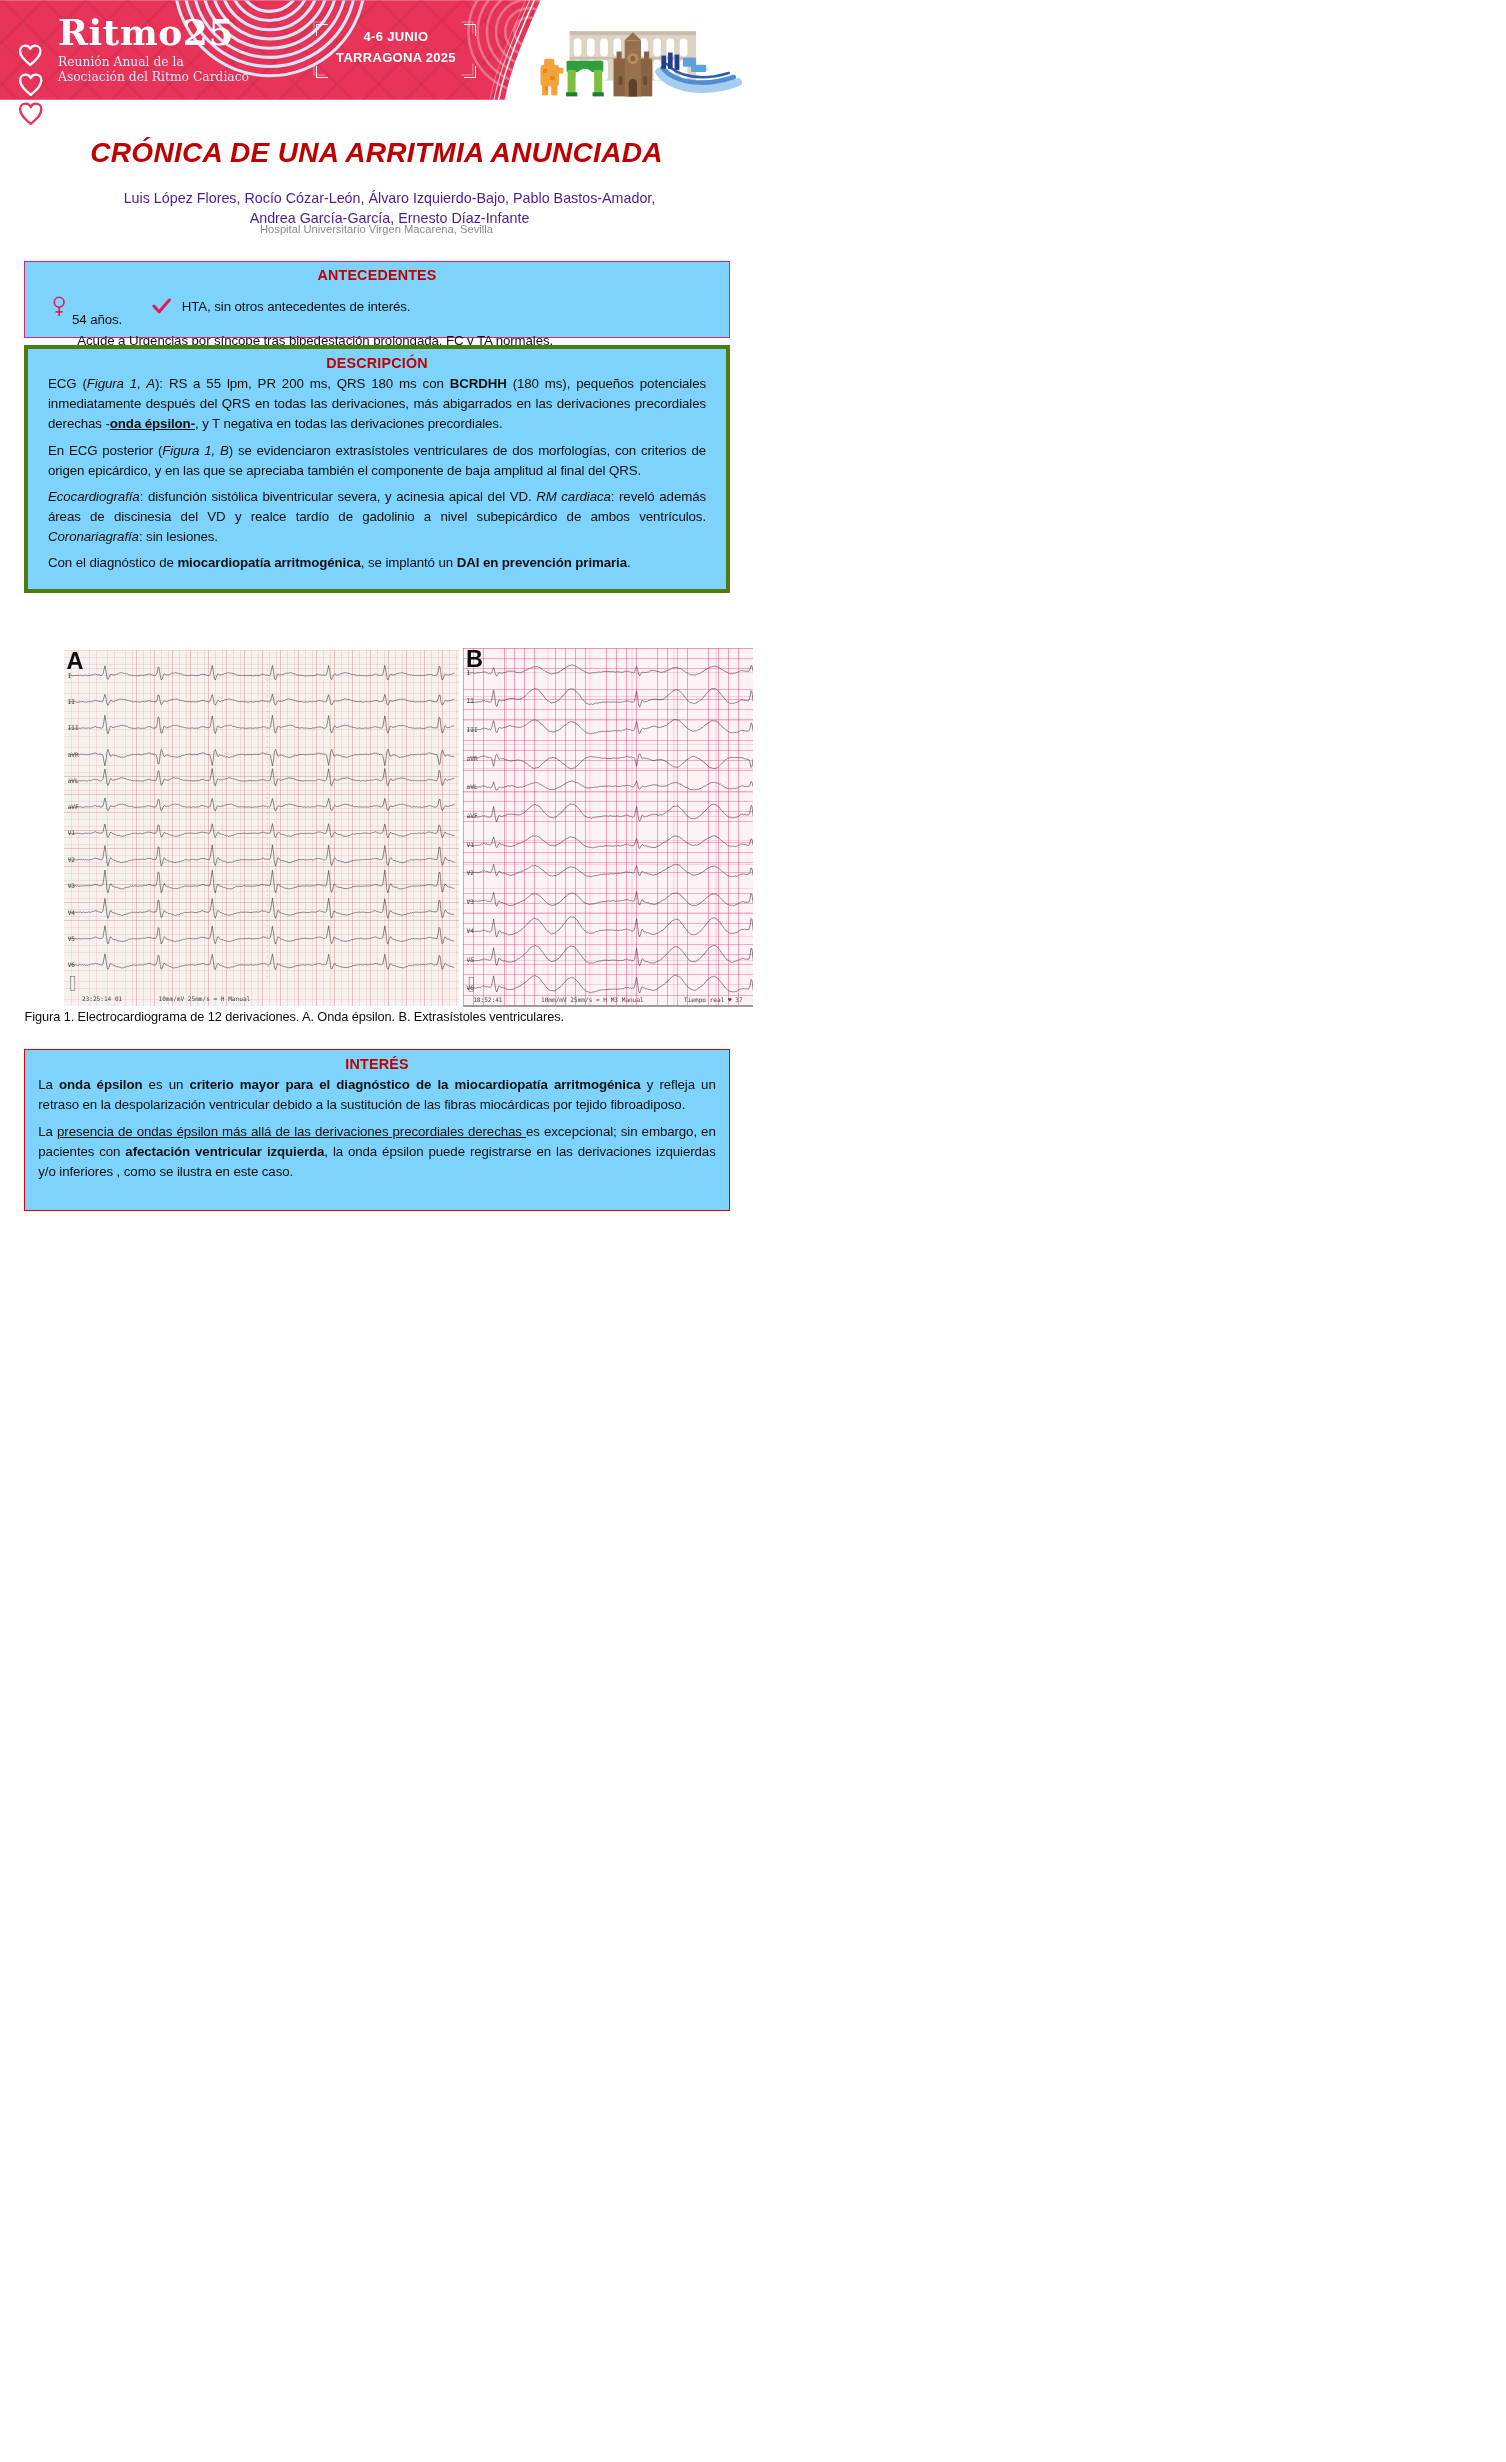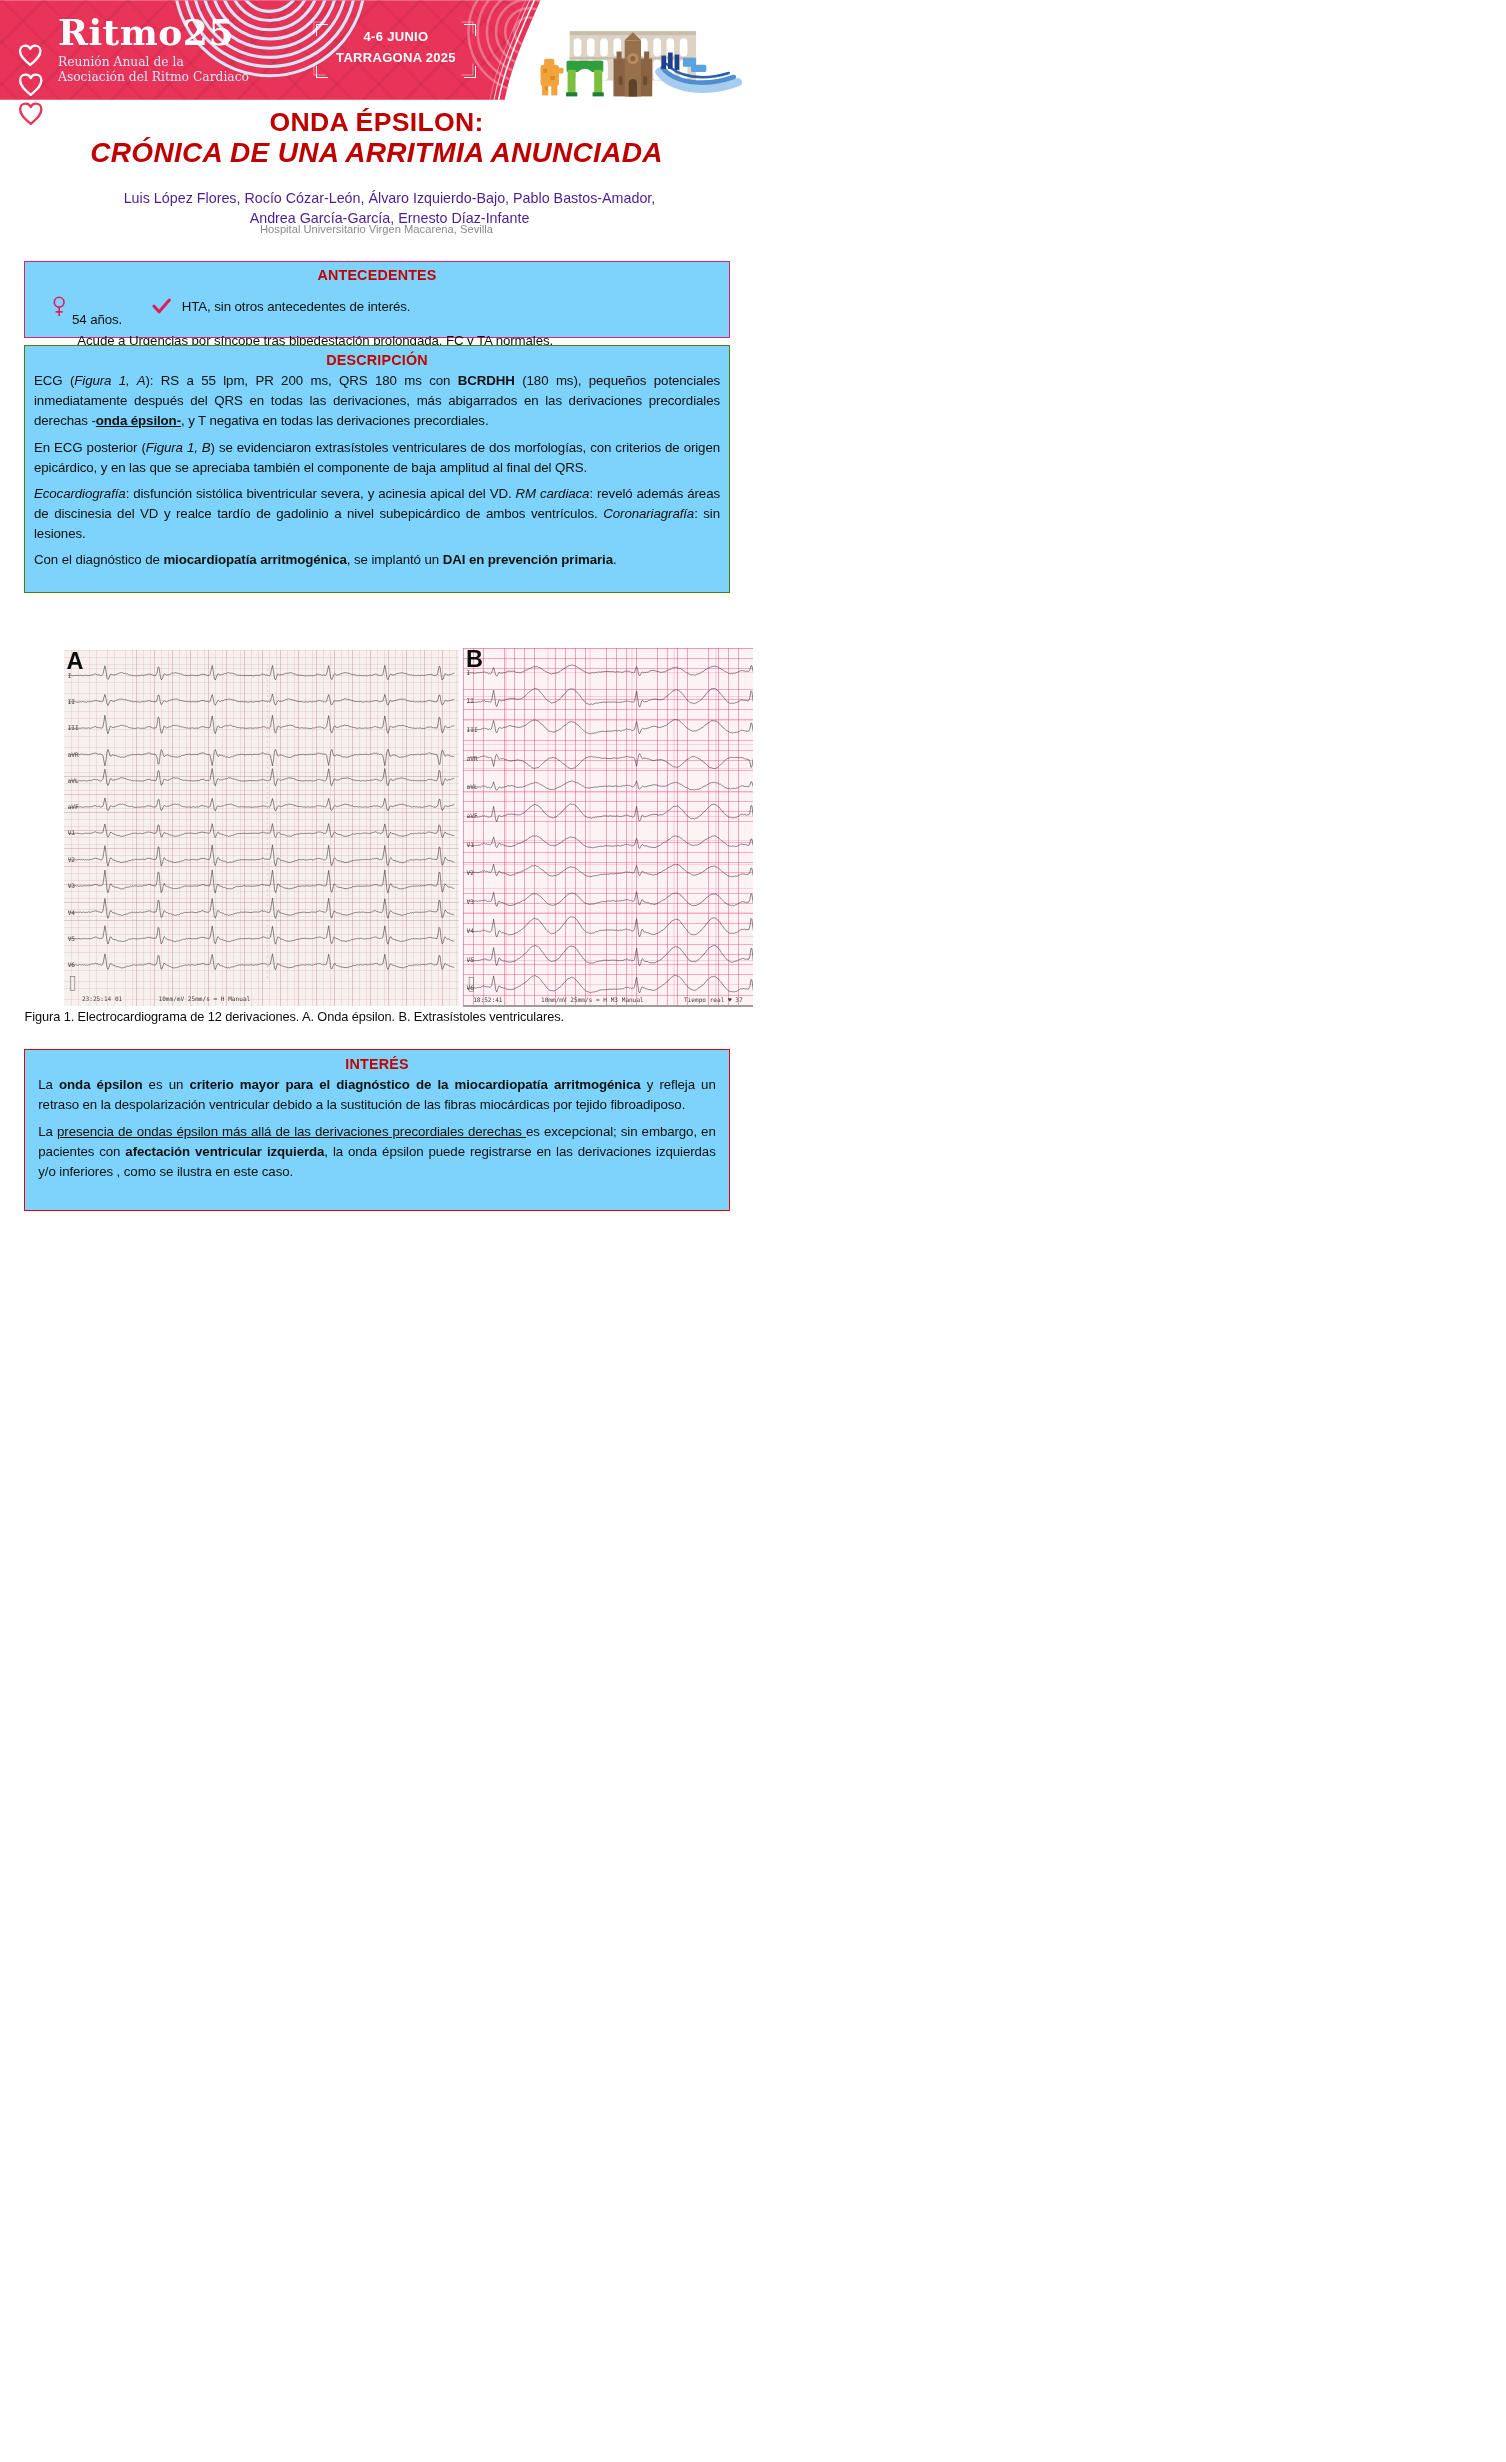--- a/index.html
+++ b/index.html
@@ -30,21 +30,21 @@
           font-size:26.6px;font-weight:bold;color:#bf0000;letter-spacing:0.3px;}
   .title2{position:absolute;left:0;top:137px;width:100%;text-align:center;margin:0;
           font-size:28px;font-weight:bold;font-style:italic;color:#bf0000;letter-spacing:0.3px;}
   .authors{position:absolute;left:0;width:100%;text-align:center;margin:13px;color:#4c1d95;font-size:14.3px;}
   .authors.l1{top:177px;} .authors.l2{top:197px;}
   .affil{position:absolute;left:0;top:223px;width:100%;text-align:center;margin:0;color:#8a8a8a;font-size:11.2px;}
 
   
   .box{position:absolute;left:24px;width:706px;box-sizing:border-box;background:#7dd3fc;}
   .box-ant{top:261px;height:77px;border:1px solid #d6246e;padding:1px 12.3px;}
-  .box-desc{top:345px;height:248px;border:1px solid #4d7c0f;padding:2px 9px;}
+  .box-desc{top:345px;height:248px;border:4px solid #4d7c0f;padding:2px 20px;}
   .box-int{top:1049px;height:162px;border:1px solid #e30000;padding:2px 13.3px;}
   .section-h{margin:4.1px 0 3.1px;text-align:center;font-size:14.3px;font-weight:bold;color:#c20000;letter-spacing:0.2px;}
   .para{margin:0 0 6.6px;font-size:13.3px;line-height:1.5;text-align:justify;letter-spacing:-0.1px;}
   .b{font-weight:bold;} .i{font-style:italic;} .u{text-decoration:underline;}
 
   .ant-row1{display:flex;align-items:center;margin:1px 0 0 14.3px;font-size:13.3px;letter-spacing:-0.1px;}
   .ant-row1 .age{margin-left:6.1px;margin-top:26px;}
   .ant-row1 .check{margin-left:30px;}
   .ant-row1 .hta{margin-left:10.2px;}
   .ant-row2{margin:6.1px 0 0 40px;font-size:13.3px;letter-spacing:-0.1px;}
@@ -229,21 +229,20 @@
           <rect x="268" y="50" width="9" height="30"></rect>
         </g>
         <g fill="#5aa2e0" stroke="none">
           <rect x="284" y="56" width="26" height="18" rx="3"></rect>
           <rect x="300" y="70" width="30" height="14" rx="3"></rect>
         </g>
       </g>
     </svg>
   </div>
 
-  <h1 class="title1">ONDA ÉPSILON:</h1>
   <h1 class="title2">CRÓNICA DE UNA ARRITMIA ANUNCIADA</h1>
   <p class="authors l1">Luis López Flores, Rocío Cózar-León, Álvaro Izquierdo-Bajo, Pablo Bastos-Amador,</p>
   <p class="authors l2">Andrea García-García, Ernesto Díaz-Infante</p>
   <p class="affil">Hospital Universitario Virgen Macarena, Sevilla</p>
 
   <section class="box box-ant">
     <h2 class="section-h">ANTECEDENTES</h2>
     <div class="ant-row1">
       <svg width="14.3" height="21.5" viewBox="0 0 28 42">
         <circle cx="14" cy="12" r="9.5" fill="none" stroke="#e3195c" stroke-width="3.2"></circle>

